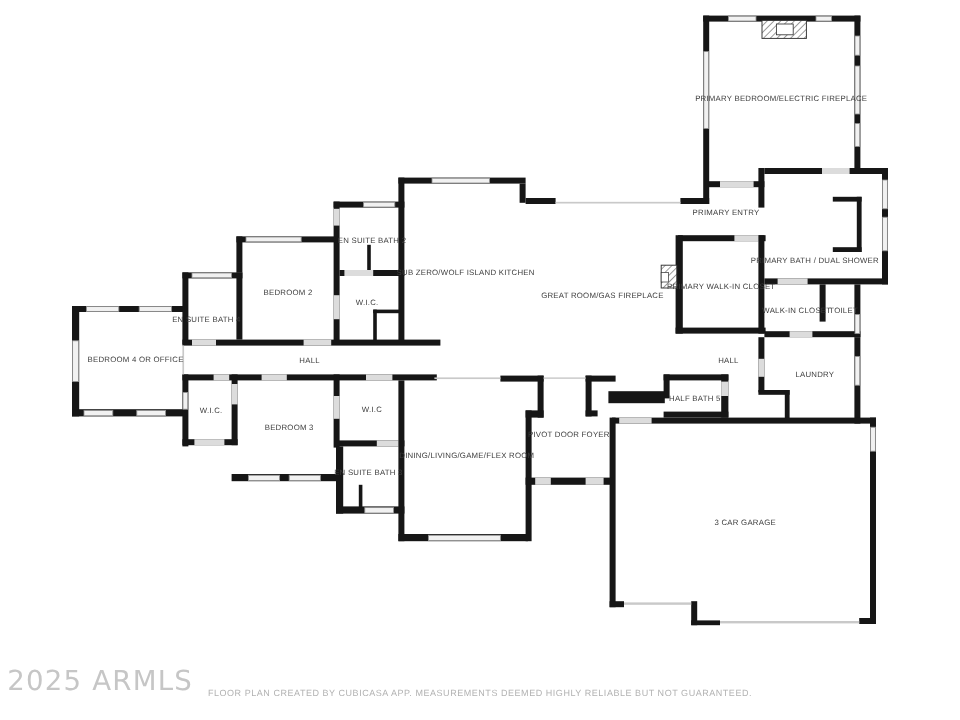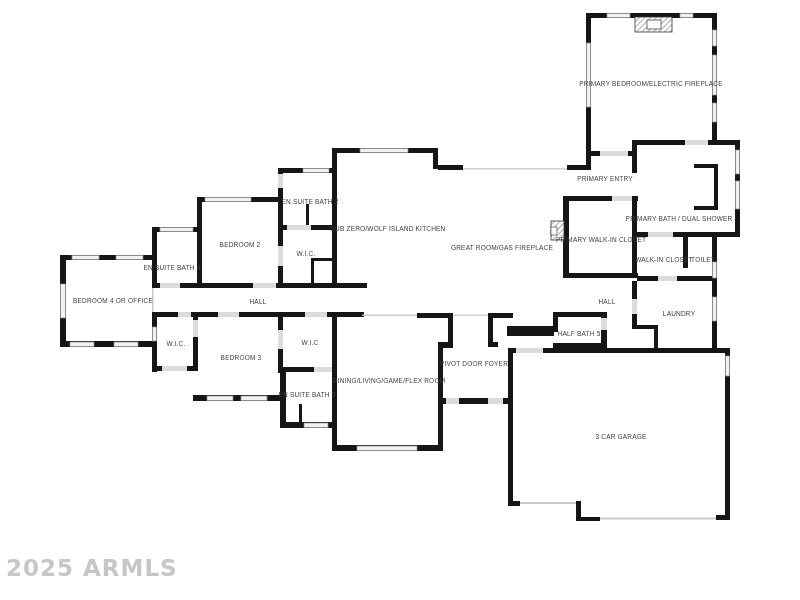--- a/index.html
+++ b/index.html
@@ -9,21 +9,21 @@
   }
   #plan-svg{position:absolute;left:0;top:0;}
   .room-label{
     position:absolute;transform:translate(-50%,-50%);
     font-size:6.5px;letter-spacing:.2px;color:#3c3c3c;white-space:nowrap;
     font-family:"Liberation Sans", sans-serif;
   }
   .watermark{
     position:absolute;left:6px;top:555px;
     font-family:"DejaVu Sans", sans-serif;
-    font-size:23px;letter-spacing:1px;color:#c6c6c6;font-weight:700;
+    font-size:23px;letter-spacing:1px;color:#c6c6c6;font-weight:400;
   }
   .disclaimer{
     position:absolute;left:0;top:573px;width:800px;text-align:center;
     font-size:7.5px;letter-spacing:.45px;color:#b2b2b2;
     font-family:"Liberation Sans", sans-serif;
   }
 </style>
 </head>
 <body>
 
@@ -218,14 +218,15 @@
   <div class="room-label" style="left:113px;top:300px">BEDROOM 4 OR OFFICE</div>
   <div class="room-label" style="left:258px;top:301px">HALL</div>
   <div class="room-label" style="left:176px;top:343px">W.I.C.</div>
   <div class="room-label" style="left:241px;top:357px">BEDROOM 3</div>
   <div class="room-label" style="left:310px;top:342px">W.I.C</div>
   <div class="room-label" style="left:307px;top:394px">EN SUITE BATH 3</div>
   <div class="room-label" style="left:389px;top:380px">DINING/LIVING/GAME/FLEX ROOM</div>
   <div class="room-label" style="left:474px;top:363px">PIVOT DOOR FOYER</div>
 
   <div class="watermark">2025 ARMLS</div>
+  <div class="disclaimer">FLOOR PLAN CREATED BY CUBICASA APP. MEASUREMENTS DEEMED HIGHLY RELIABLE BUT NOT GUARANTEED.</div>
 
 </div>
 
 </body></html>

